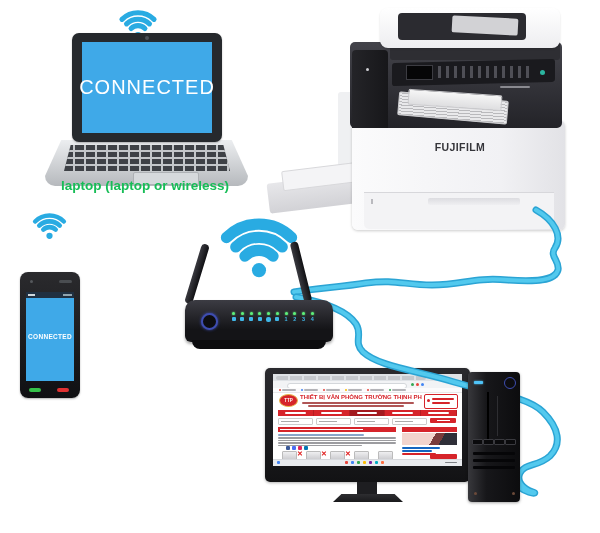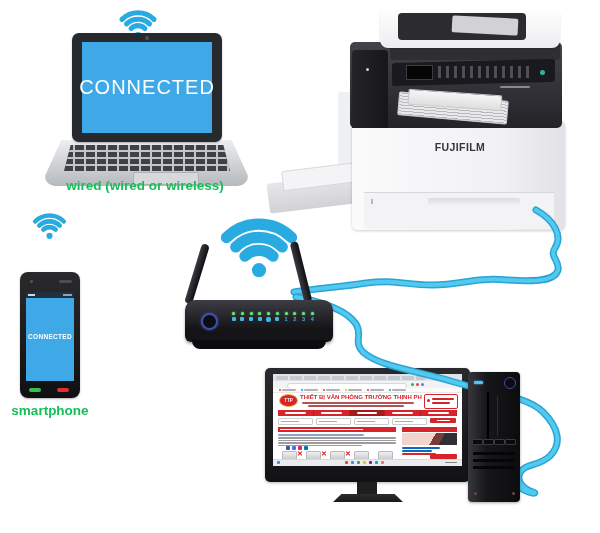--- a/index.html
+++ b/index.html
@@ -140,21 +140,21 @@
     </svg>
   </div>
   <div class="abs lt-base"></div>
   <div class="abs lt-keys"></div>
   <div class="abs lt-touch"></div>
   <div class="abs lt-screen"></div>
   <div class="abs lt-display">
     <span>CONNECTED</span>
   </div>
   <div class="abs lt-cam"></div>
-  <div class="caption" style="left:55px;top:178px;width:180px;">wired (wired or wireless)</div>
+  <div class="caption" style="left:55px;top:178px;width:180px;">laptop (laptop or wireless)</div>
 
   <div class="abs" style="left:27px;top:206px;width:45px;height:34px;">
     <svg width="45" height="34" viewBox="0 0 100 82">
       <g fill="none" stroke="#29ABE2" stroke-linecap="round" stroke-width="11">
         <path d="M15.4 37.4 A49 49 0 0 1 84.6 37.4"></path>
         <path d="M25.3 47.3 A35 35 0 0 1 74.7 47.3"></path>
         <path d="M35.1 57.1 A21 21 0 0 1 64.9 57.1"></path>
       </g>
       <circle cx="50" cy="72" r="7.5" fill="#29ABE2"></circle>
     </svg>
@@ -165,21 +165,20 @@
   <div class="abs ph-screen"></div>
   <div class="abs ph-status">
     <div style="position:absolute;left:2px;top:2px;width:7px;height:1.5px;background:#cfd8dc;"></div>
     <div style="position:absolute;right:2px;top:2px;width:9px;height:1.5px;background:#90a4ae;"></div>
   </div>
   <div class="abs ph-text">
     <span>CONNECTED</span>
   </div>
   <div class="ph-btn" style="left:29px;top:388px;background:#35c24a;"></div>
   <div class="ph-btn" style="left:57px;top:388px;background:#e03131;"></div>
-  <div class="caption" style="left:5px;top:403px;width:90px;">smartphone</div>
 
   <div class="abs pr-side"></div>
   <div class="abs pr-bypass1"></div>
   <div class="abs pr-bypass2"></div>
   <div class="abs pr-body"></div>
   <div class="abs pr-brand">FUJIFILM</div>
   <div class="abs pr-drawer"></div>
   <div class="abs pr-handle"></div>
   <div class="abs pr-dot"></div>
   <div class="abs pr-top"></div>

